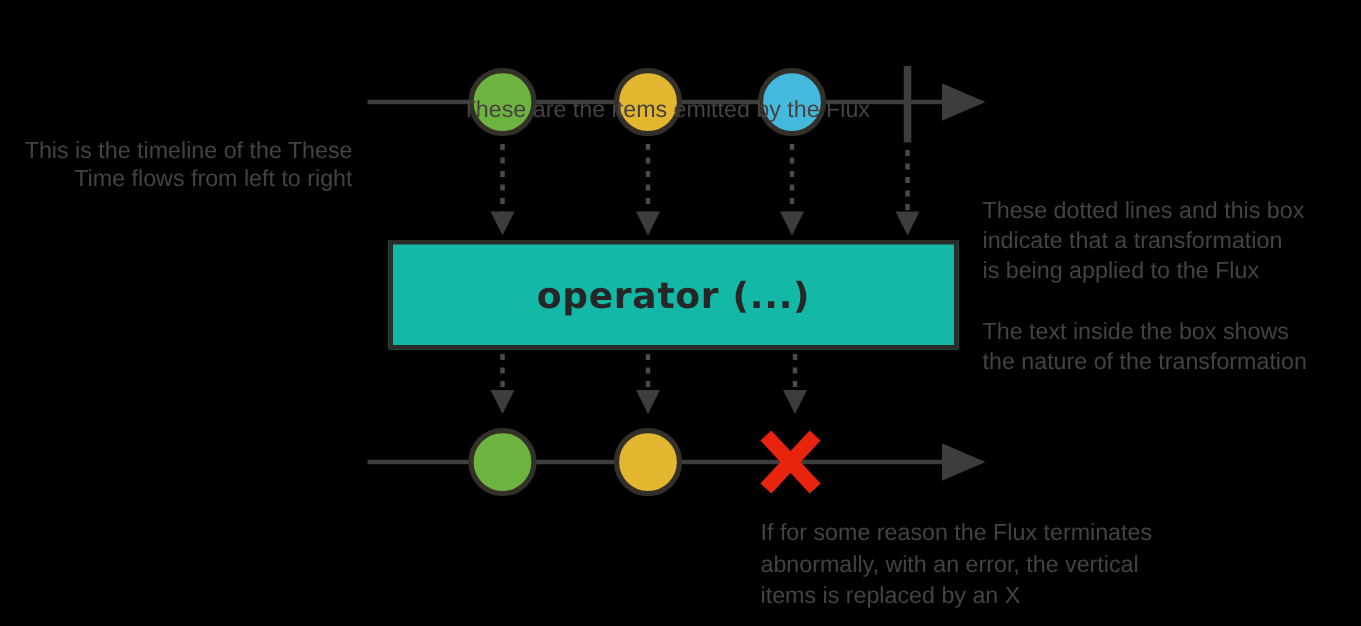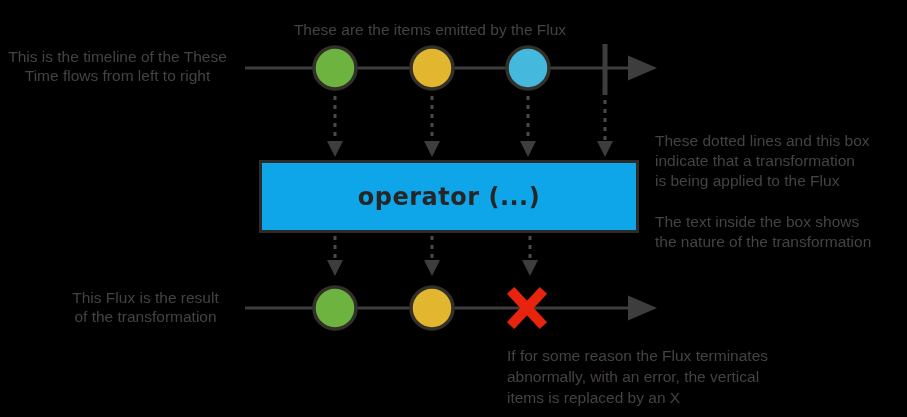--- a/index.html
+++ b/index.html
@@ -12,26 +12,26 @@
   }
   .stage svg{position:absolute;left:0;top:0;}
   .note{
     position:absolute;
     color:#474242;
     font-size:15.5px;
     line-height:19px;
     white-space:pre-line;
   }
   .note.right-col{line-height:20px;}
-  .note.center{text-align:center;}
+  .note.center{text-align:right;margin-top:44px;}
   .operator-box{
     position:absolute;
     left:259px;top:160px;
     width:374px;height:67px;   
-    background:#0ea5e9;
+    background:#14b8a6;
     border:3px solid #2b2b28;
     display:flex;align-items:center;justify-content:center;
   }
   .operator-box span{
     font-family:"DejaVu Sans", sans-serif;
     font-weight:bold;
     font-size:24px;
     color:#262626;
     letter-spacing:0.5px;
   }
@@ -92,20 +92,18 @@
   <div class="note center" style="left:280px; top:20px; width:300px;">These are the items emitted by the Flux</div>
 
 
   <div class="note right-col" style="left:655px; top:131px; width:260px;">These dotted lines and this box
 indicate that a transformation
 is being applied to the Flux</div>
 
   <div class="note right-col" style="left:655px; top:212px; width:260px;">The text inside the box shows
 the nature of the transformation</div>
 
-  <div class="note center" style="left:38px; top:288px; width:215px;">This Flux is the result
-of the transformation</div>
 
   <div class="note" style="left:507px; top:345px; width:310px; line-height:21px;">If for some reason the Flux terminates
 abnormally, with an error, the vertical
 items is replaced by an X</div>
 
 </div>
 
 </body></html>

